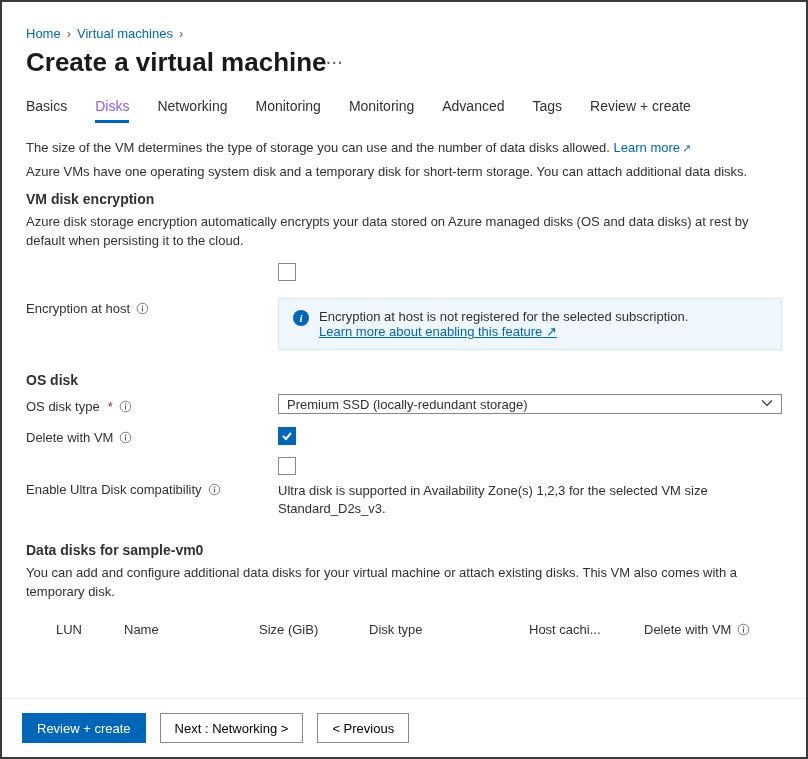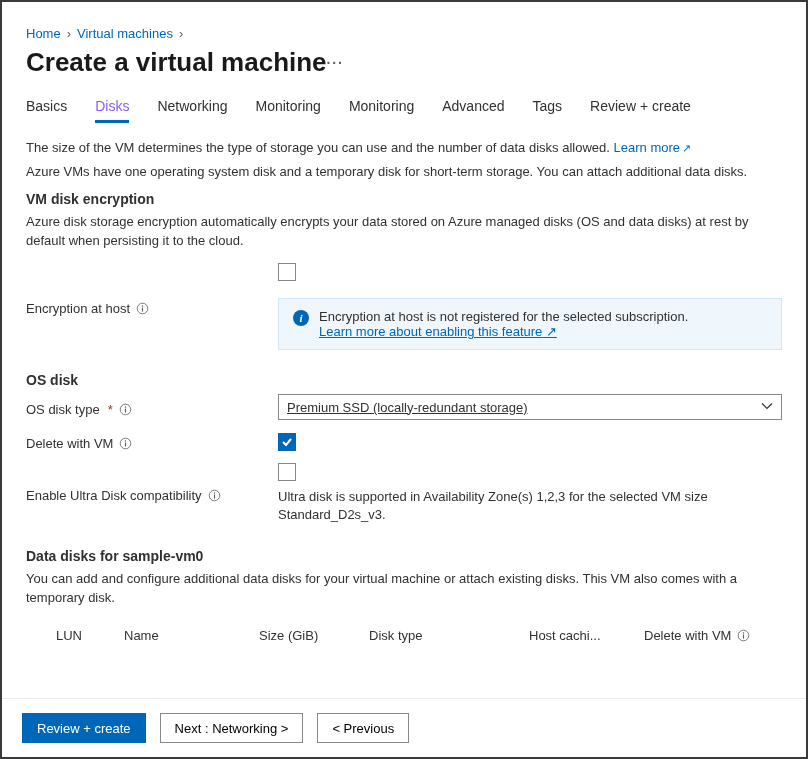--- a/index.html
+++ b/index.html
@@ -96,27 +96,26 @@
     width:16px; height:16px; border-radius:50%;
     background:#0067b8; color:#fff;
     display:flex; align-items:center; justify-content:center;
     font-size:11px; font-weight:700; font-style:italic; font-family:Georgia, serif;
     flex-shrink:0; margin-top:1px;
   }
   .infobox a { color:#0067b8; text-decoration:underline; }
   .select {
     width:100%;
     border:1px solid #8a8886;
-    height:26px;
+    height:20px;
     display:flex; align-items:center; justify-content:space-between;
     padding:0 8px;
     font-size:13px;
     background:#fff;
     cursor:pointer;
-    text-decoration:underline;
   }
   .select .chevdown svg { width:12px; height:12px; }
   .helptext { font-size:13px; color:#323130; margin-top:4px; line-height:1.4;}
   .datadisk-heading { font-weight:600; font-size:14px; margin-top:24px; margin-bottom:6px;}
   .table-head {
     display:flex;
     padding:8px 0 8px 30px;
     font-size:13px; color:#323130;
   }
   .table-head > div { padding-right:10px; }

